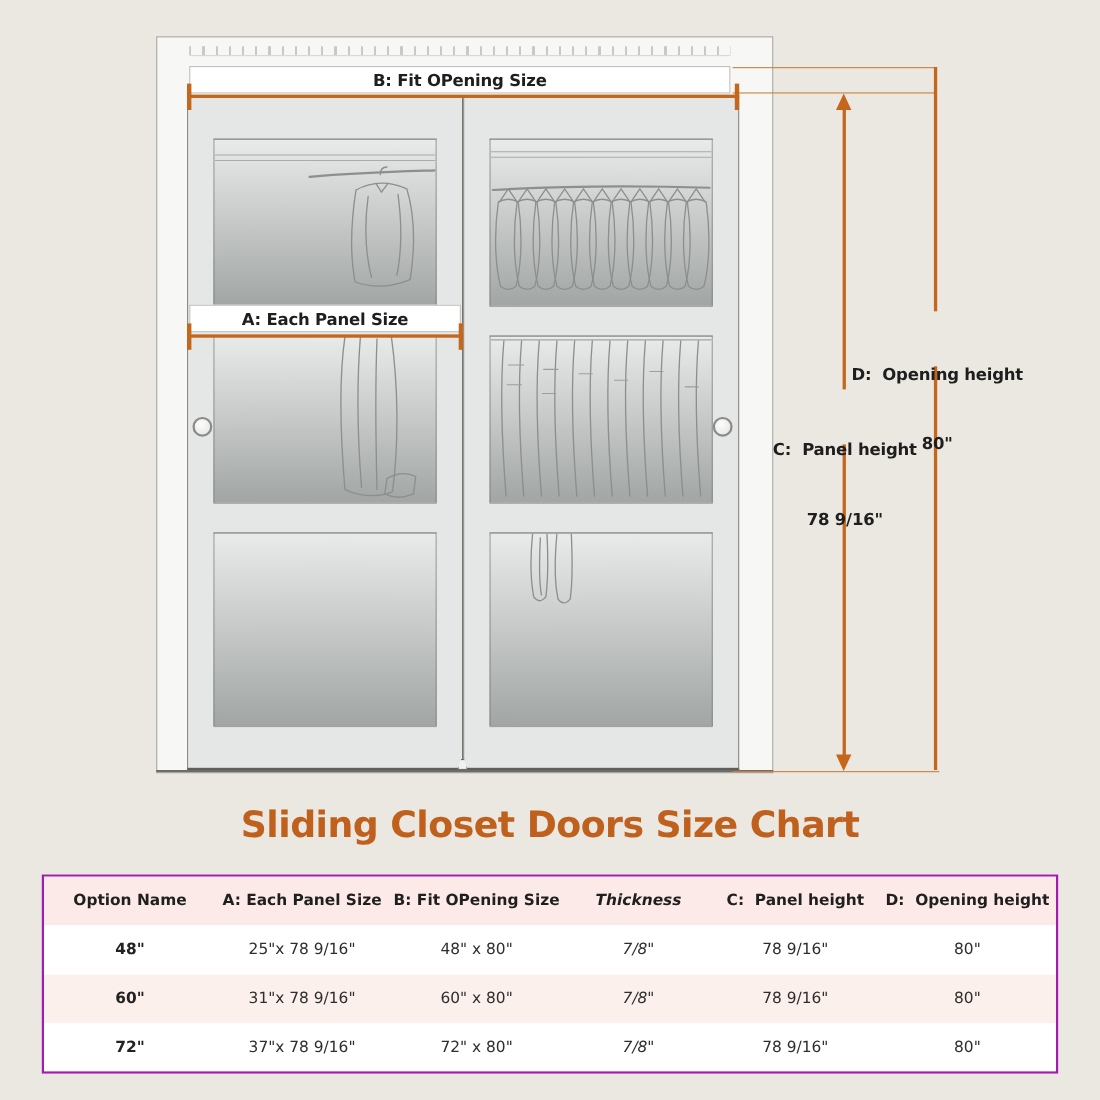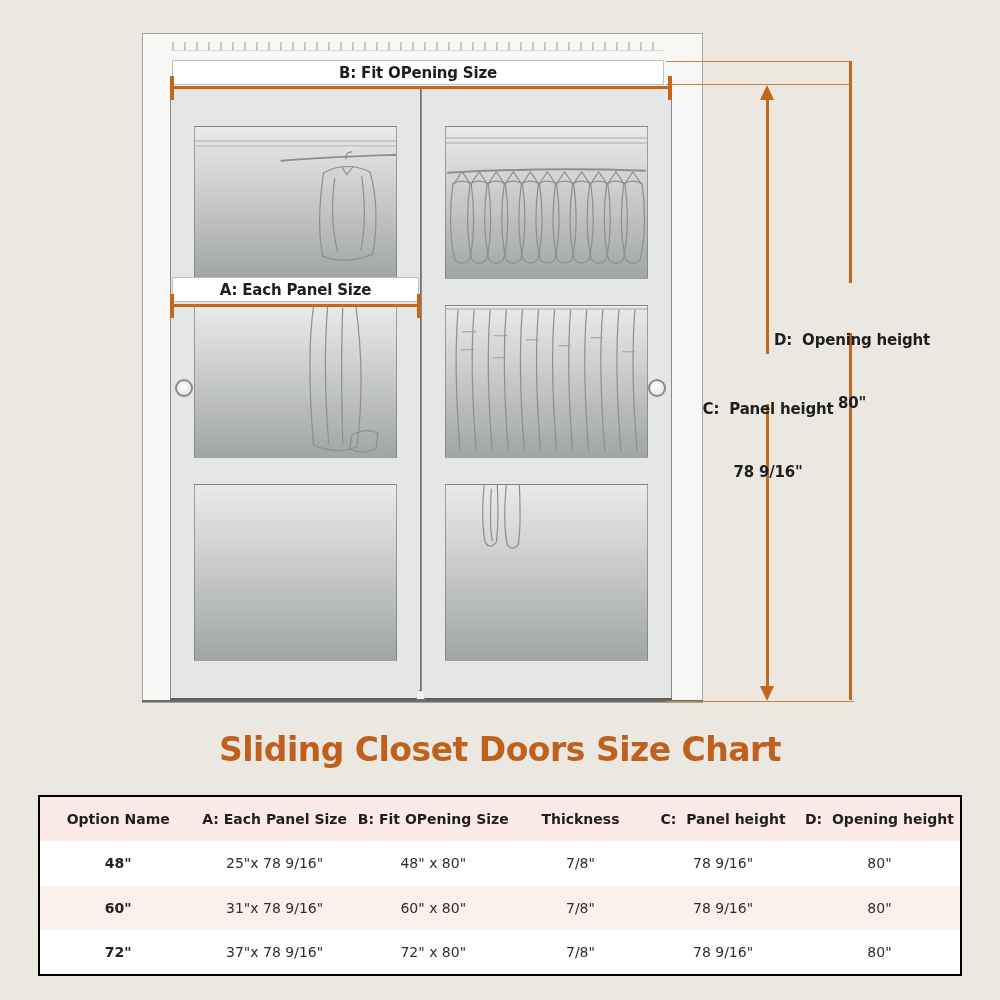--- a/index.html
+++ b/index.html
@@ -60,28 +60,28 @@
   .ext-line{height:1px; background:var(--accent_thin); z-index:5;}
   .dim-label{z-index:7; text-align:center; font-weight:bold; font-size:15px;
         letter-spacing:-.2px; line-height:21px; white-space:pre-wrap;}
 
   
   #title{position:absolute; left:0; top:730px; width:1000px; text-align:center;
         font-size:33px; font-weight:bold; color:var(--title); letter-spacing:-.5px;}
 
   
   #size-table{position:absolute; left:38px; top:795px; width:924px; height:181px;
-        background:#FFFFFF; border:2px solid #000000; display:flex; flex-direction:column;}
+        background:#FFFFFF; border:2px solid #a21caf; display:flex; flex-direction:column;}
   .t-row{display:flex; flex:1; align-items:center;}
   .t-row.header{background:var(--table_header_bg); font-weight:bold;}
   .t-row.alt{background:var(--table_alt_row_bg);}
   .t-cell{text-align:center; font-size:14px; color:#2E2E2E; white-space:pre-wrap;}
   .t-row.header .t-cell{color:#1F1F1F;}
   .t-cell.c0{width:17%; font-weight:bold; color:#222;}
-  .t-cell.c1{width:17%;} .t-cell.c2{width:17.5%;} .t-cell.c3{width:14.5%;}
+  .t-cell.c1{width:17%;} .t-cell.c2{width:17.5%;} .t-cell.c3{width:14.5%;font-style:italic;}
   .t-cell.c4{width:16.5%;} .t-cell.c5{width:17.5%;}
 </style>
 </head>
 <body>
 
 <div id="diagram">
 
   <div class="abs wall"></div>
   <div class="abs track-dashes"></div>
 

